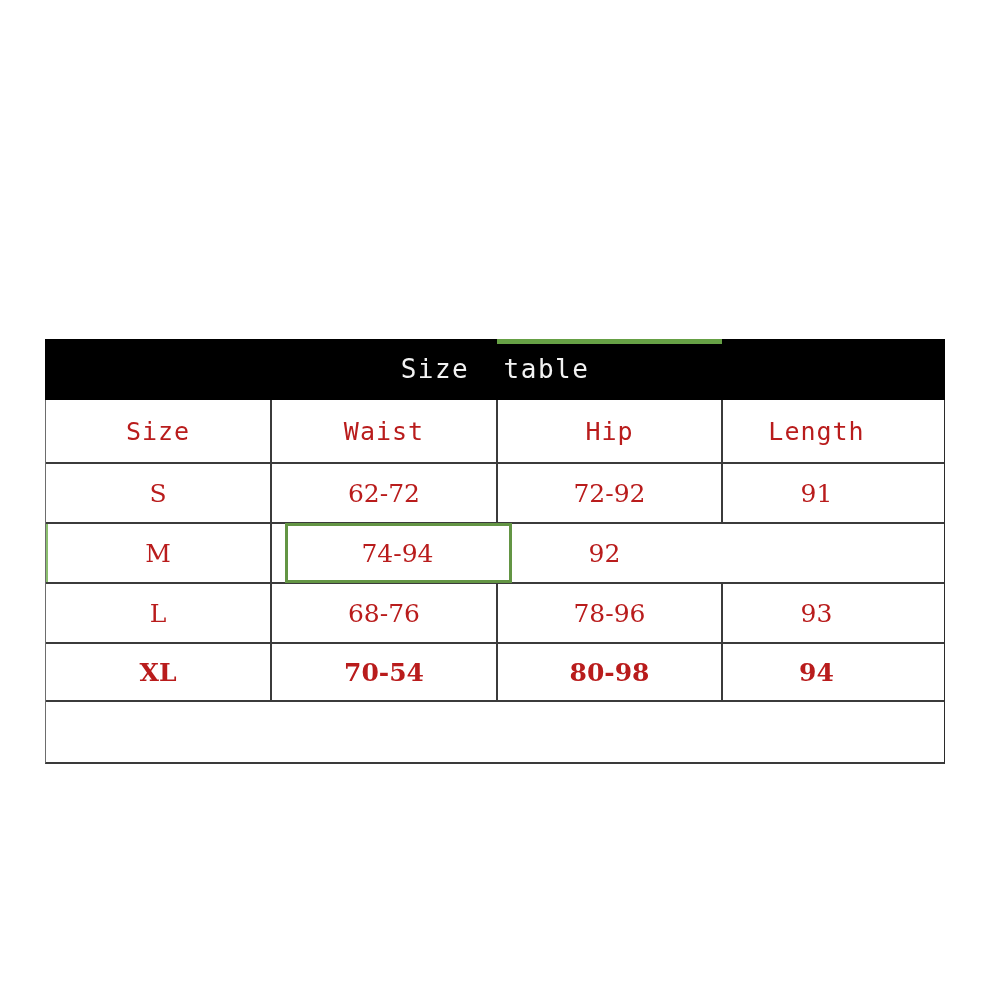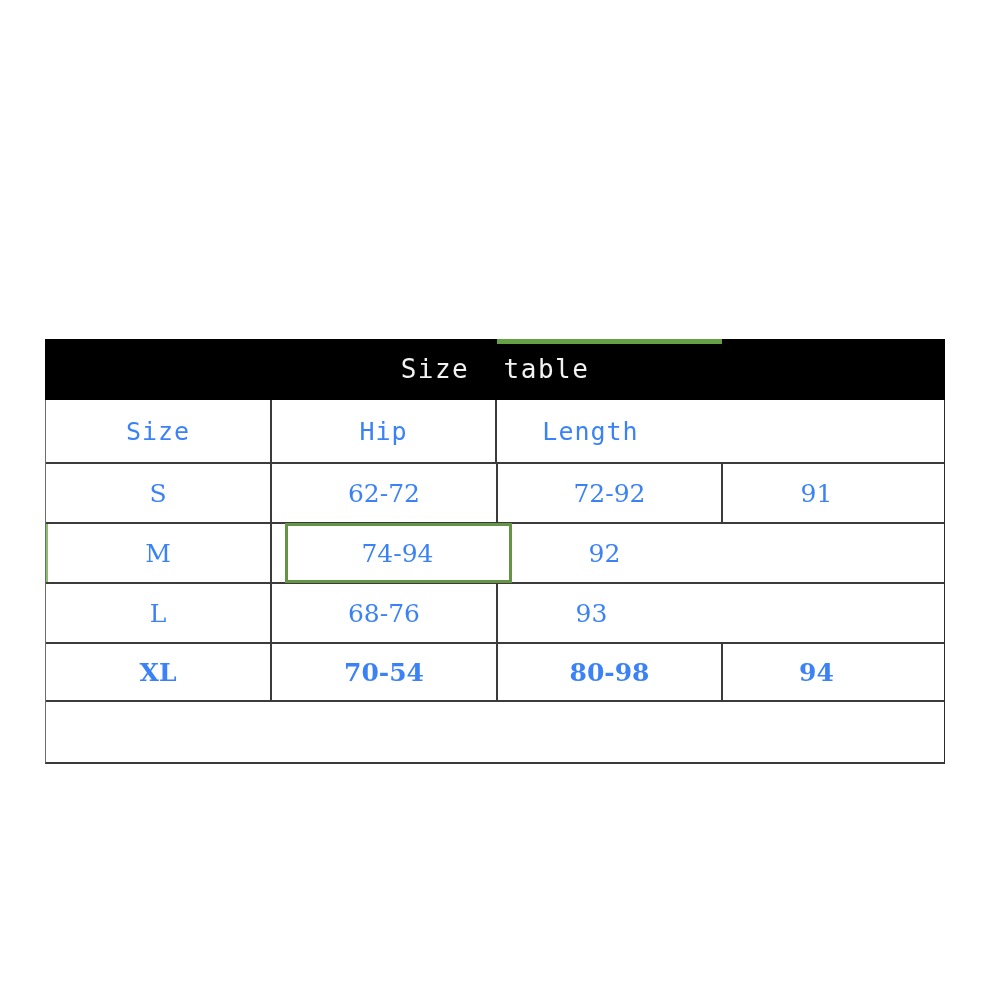--- a/index.html
+++ b/index.html
@@ -76,21 +76,21 @@
   }
   .row:last-child {
     border-bottom: none;
   }
   .cell {
     box-sizing: border-box;
     display: flex;
     align-items: center;
     justify-content: center;
     font-family: "DejaVu Serif", "Liberation Serif", serif;
-    color: #3b82f6;
+    color: #b91c1c;
     font-size: 25px;
     border-right: 2px solid #3b3b3b;
     position: relative;
   }
   .cell:last-child { border-right: none; }
 
   .c-size   { width: 226px; }
   .c-waist  { width: 226px; }
   .c-hip    { width: 225px; }
   .c-length { width: 221px; justify-content: center; padding-right: 34px; }
@@ -131,40 +131,42 @@
 
     <div class="title-band">
       <div class="header-accent"></div>
       <div class="title-text">Size  table</div>
     </div>
 
     <div class="grid">
 
       <div class="row row-head">
         <div class="cell c-size">Size</div>
+        <div class="cell c-waist">Waist</div>
         <div class="cell c-hip">Hip</div>
         <div class="cell c-length">Length</div>
       </div>
 
       <div class="row row-data">
         <div class="cell c-size">S</div>
         <div class="cell c-waist">62-72</div>
         <div class="cell c-hip">72-92</div>
         <div class="cell c-length">91</div>
       </div>
 
       <div class="row row-data row-selected">
         <div class="cell c-size">M</div>
         <div class="cell c-hip cell-selected">74-94</div>
         <div class="cell c-length">92</div>
       </div>
 
       <div class="row row-data">
         <div class="cell c-size">L</div>
         <div class="cell c-waist">68-76</div>
+        <div class="cell c-hip">78-96</div>
         <div class="cell c-length">93</div>
       </div>
 
       <div class="row row-data row-xl">
         <div class="cell c-size">XL</div>
         <div class="cell c-waist">70-54</div>
         <div class="cell c-hip">80-98</div>
         <div class="cell c-length">94</div>
       </div>
 

